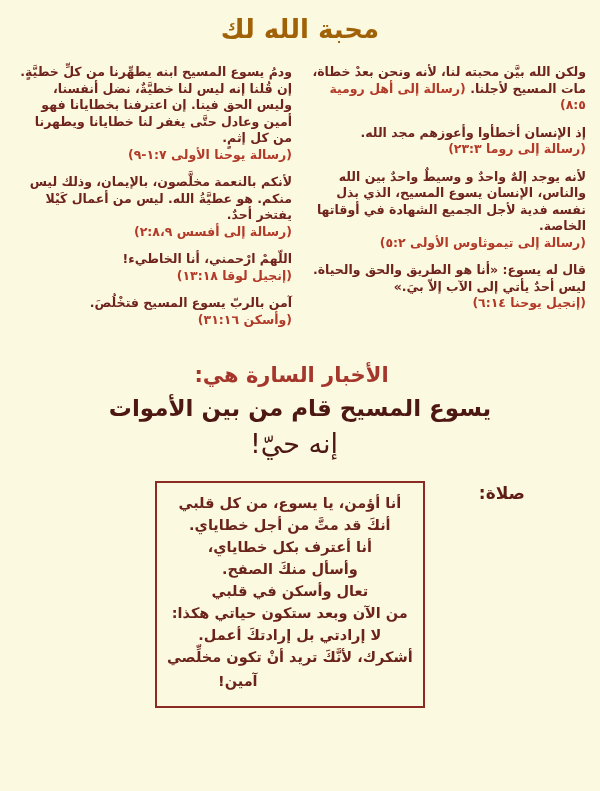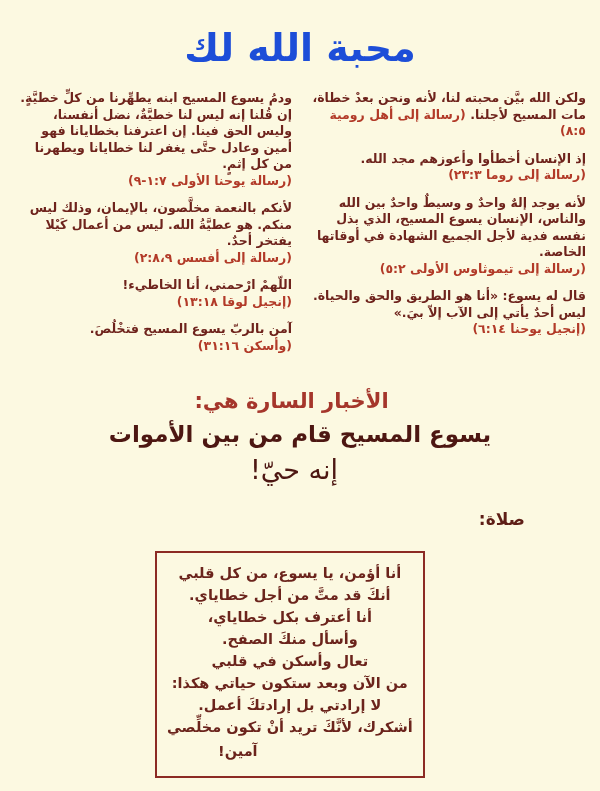--- a/index.html
+++ b/index.html
@@ -10,25 +10,25 @@
   .page{
     position:relative;
     width:600px;
     height:791px;
     background:#FCF9E1;
     overflow:hidden;
     direction:rtl;
   }
   .title{
     margin:0;
-    padding-top:26px;
+    padding-top:14px;
     text-align:center;
-    font-size:38px;
+    font-size:26px;
     font-weight:bold;
-    color:#1d4ed8;
+    color:#a16207;
     letter-spacing:1px;
   }
   .columns{
     display:flex;
     gap:16px;
     padding:20px 14px 0 14px;
     box-sizing:border-box;
   }
   .col{
     width:50%;
@@ -88,21 +88,20 @@
     margin-right:44px;
     width:250px;
     border:2px solid #8C2B24;
     padding:9px 8px 14px 8px;
     text-align:center;
     font-size:14.5px;
     font-weight:bold;
     color:#6B241C;
     line-height:22px;
     background:#FCF9E1;
-    margin-top:44px;
   }
   .prayer-line{display:block;}
   .prayer-line.amen{
     transform:translateX(-52px);
     margin-top:2px;
   }
 </style>
 </head>
 <body>
 

